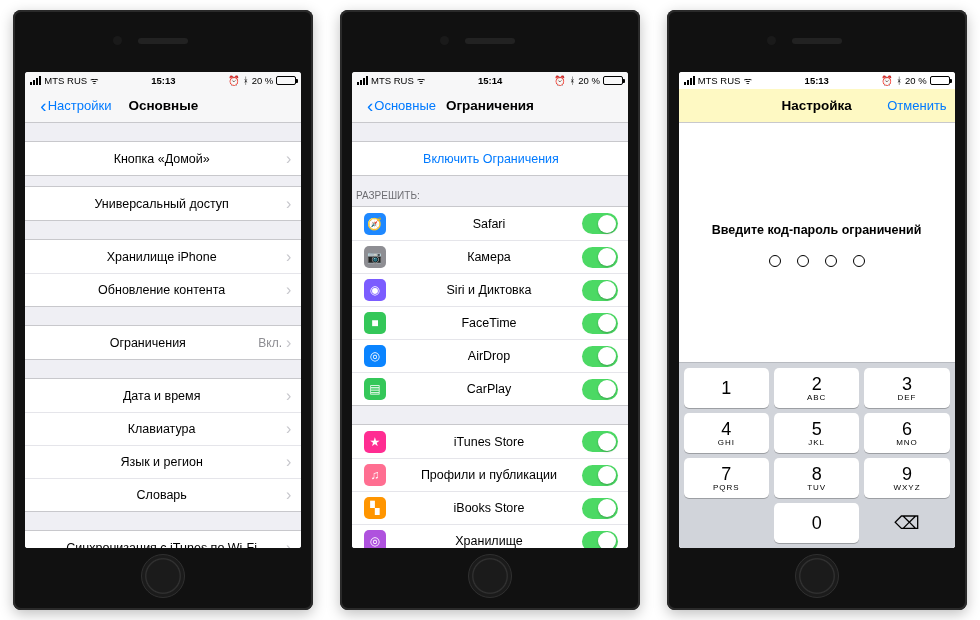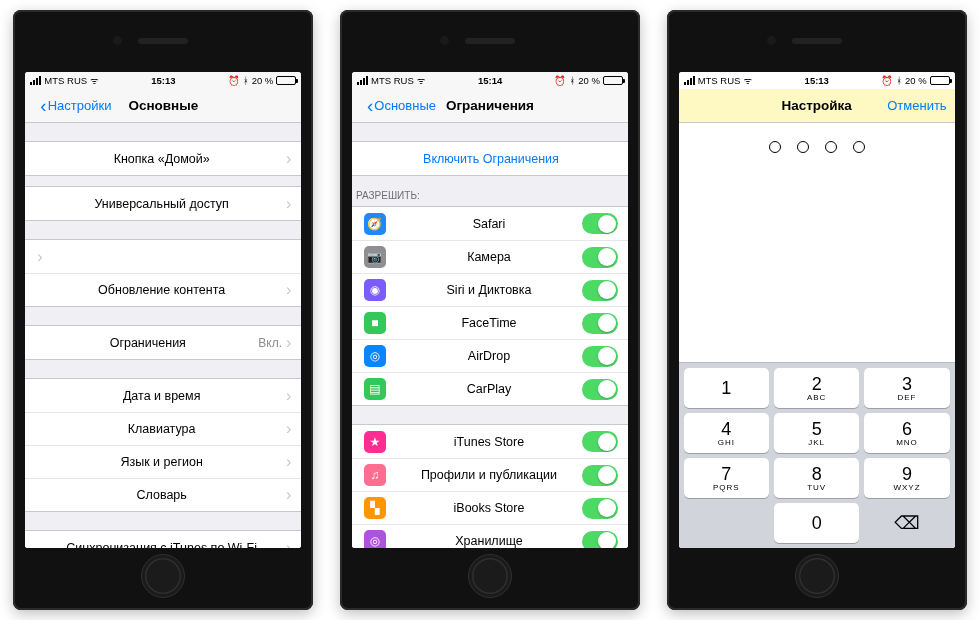--- a/index.html
+++ b/index.html
@@ -151,20 +151,21 @@
           </div>
       </div>
       <div class="group tight">
         <div class="row">
             <span class="label">Универсальный доступ</span>
             <span class="chev-r">›</span>
           </div>
       </div>
       <div class="group">
         <div class="row">
+            <span class="label">Хранилище iPhone</span>
             <span class="chev-r">›</span>
           </div>
         <div class="row">
             <span class="label">Обновление контента</span>
             <span class="chev-r">›</span>
           </div>
       </div>
       <div class="group">
         <div class="row">
             <span class="label">Ограничения</span>
@@ -318,20 +319,21 @@
         <span>ᚼ</span>
         <span>20 %</span>
         <span class="battery"><span class="fill" style="width:20%"></span></span>
       </div>
     </div>
     <div class="nav-bar" style="background:#fef9c3;border-bottom:1px solid #c8c8cc">
       <div class="nav-title">Настройка</div>
       <div class="nav-right">Отменить</div>
     </div>
     <div class="content" style="background:#fff;position:relative">
+      <div class="pass-msg">Введите код-пароль ограничений</div>
       <div class="dots">
         <div class="dot"></div>
         <div class="dot"></div>
         <div class="dot"></div>
         <div class="dot"></div>
       </div>
     </div>
   </div>
   <div class="keypad" id="keypad">
       <div class="key">

